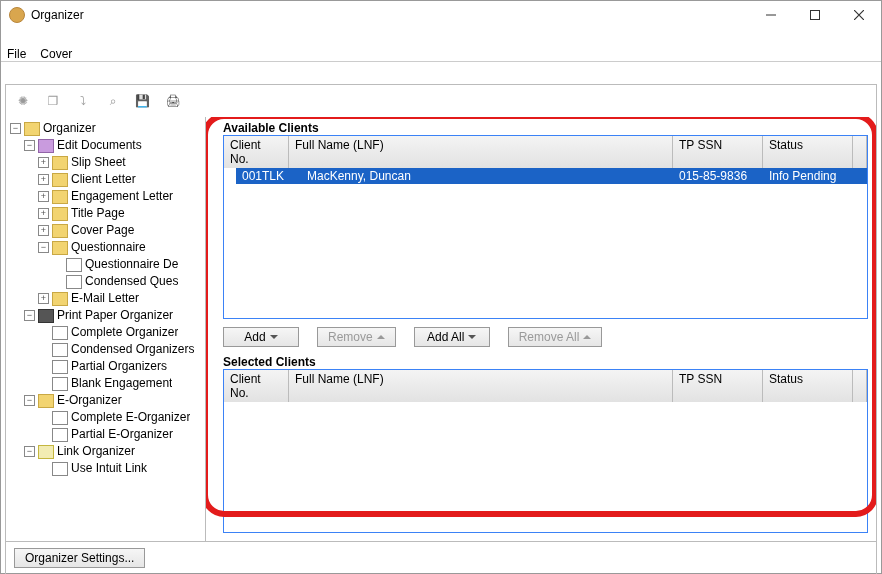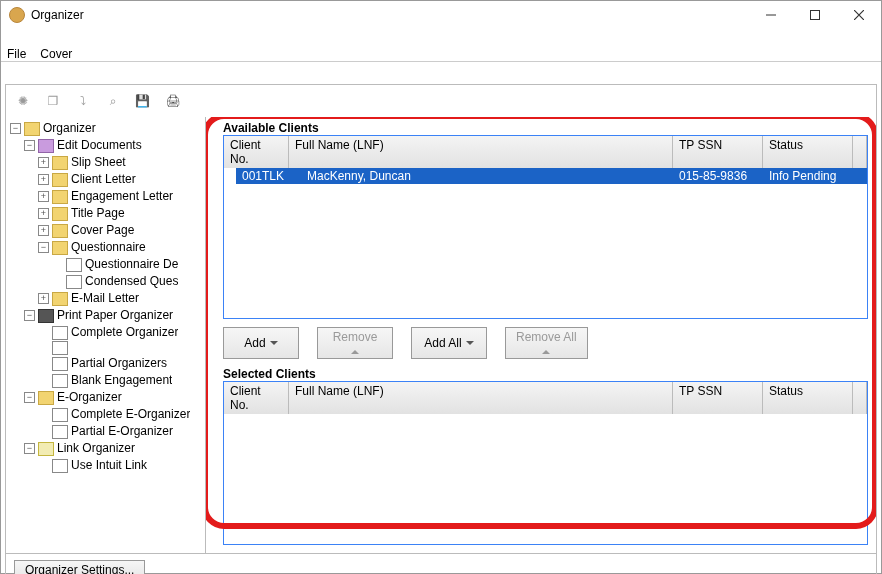--- a/index.html
+++ b/index.html
@@ -46,21 +46,21 @@
   .grid-row .cell { padding:1px 6px; }
   .col-cno { width:65px; flex:0 0 65px; }
   .col-name { flex:1; }
   .col-ssn { width:90px; flex:0 0 90px; }
   .col-status { width:90px; flex:0 0 90px; }
   .col-extra { width:14px; flex:0 0 14px; }
   .avail-body { height:150px; background:#fff; }
   .sel-body { height:130px; background:#fff; }
   .mid-buttons { display:flex; gap:18px; padding:8px 0; }
   .wbtn { border:1px solid #999; background:linear-gradient(#f6f6f6,#e6e6e6); padding:2px 10px; min-width:76px; text-align:center; display:inline-flex; align-items:center; justify-content:center; gap:4px; cursor:default; }
-  .wbtn.disabled { color:#9a9a9a;flex-direction:column; }
+  .wbtn.disabled { color:#9a9a9a; }
   .settings-bar { border-top:1px solid #bbb; padding:6px 8px; }
   .bottom-bar { height:40px; border-top:1px solid #ccc; display:flex; align-items:center; justify-content:flex-end; padding-right:14px; gap:20px; }
   .fbtn { border:1px solid #999; background:linear-gradient(#f6f6f6,#e6e6e6); padding:4px 10px; min-width:80px; text-align:center; }
   .fbtn.disabled { color:#9a9a9a; }
   .mn { text-decoration:underline; }
   .highlight { position:absolute; border:6px solid #e31b1b; border-radius:22px; pointer-events:none; }
   .chev { display:inline-block; border:4px solid transparent; }
   .chev-down { border-top-color:#555; transform:translateY(2px);}
   .chev-up { border-bottom-color:#999; transform:translateY(-2px);}
 </style>
@@ -179,20 +179,21 @@
                     <span class="lbl">Print Paper Organizer</span>
                   <ul>
                     <li>
                         <span class="twisty blank"></span>
                         <span class="nicon ic-page"></span>
                         <span class="lbl">Complete Organizer</span>
                       </li>
                     <li>
                         <span class="twisty blank"></span>
                         <span class="nicon ic-page"></span>
+                        <span class="lbl">Condensed Organizers</span>
                       </li>
                     <li>
                         <span class="twisty blank"></span>
                         <span class="nicon ic-page"></span>
                         <span class="lbl">Partial Organizers</span>
                       </li>
                     <li>
                         <span class="twisty blank"></span>
                         <span class="nicon ic-page"></span>
                         <span class="lbl">Blank Engagement</span>

